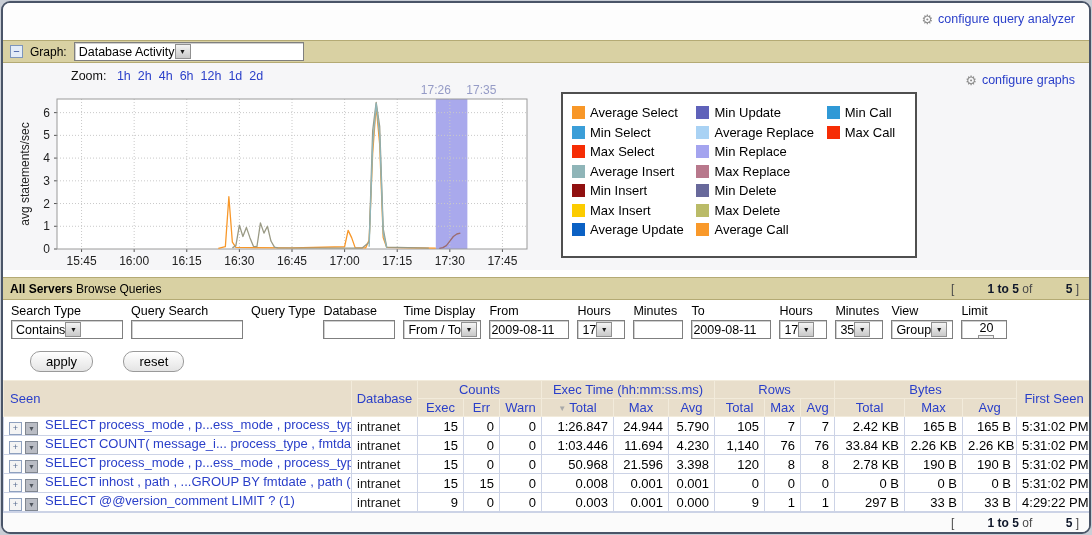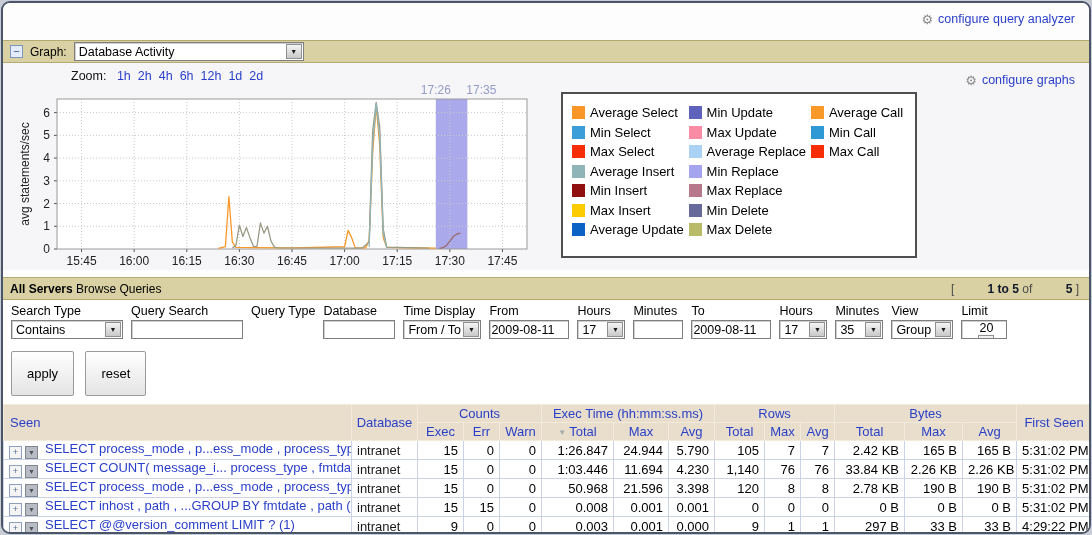--- a/index.html
+++ b/index.html
@@ -42,21 +42,21 @@
     width: 13px; height: 13px;
     background: #e3ecf8;
     border: 1px solid #7e96bc;
     color: #33519c;
     font-size: 11px; line-height: 10px;
     text-align: center;
     display: inline-block;
     cursor: default;
   }
   .sel {
-    display: inline-flex; align-items: center; justify-content: space-between;
+    display: inline-flex; align-items: center; 
     height: 19px;
     background: #fff;
     border: 1px solid #7f7f7f;
     box-shadow: inset 1px 1px 0 #cfcfcf;
     padding-left: 4px;
     font-size: 12.5px;
     overflow: hidden;
     white-space: nowrap;
   }
   .sel-btn {
@@ -104,26 +104,27 @@
     border: 1px solid #7f7f7f;
     box-shadow: inset 1px 1px 0 #cfcfcf;
     font-family: "Liberation Sans", sans-serif;
     font-size: 12.5px;
     padding: 0 1px;
   }
   .btn-row { padding: 6px 0 8px 8px; background: #fff; }
   .btn {
     font-family: "Liberation Sans", sans-serif;
     font-size: 13px;
-    padding: 14px 15px;
+    padding: 2px 15px;
     margin-right: 8px;
     background: linear-gradient(#ffffff, #e4e4e4);
     border: 1px solid #9a9a9a;
-    border-radius: 2px;
+    border-radius: 10px;
     cursor: default;
+    margin-left: 19px;
   }
   
   table.qt { width: 100%; border-collapse: collapse; table-layout: fixed; font-size: 13px; }
   table.qt thead th {
     background: #e8decb;
     color: #2a3fc9;
     font-weight: normal;
     border: 1px solid #f2ebdb;
     height: 18px;
     text-align: center;
@@ -275,24 +276,20 @@
           </div>
           <div class="lg-item">
             <span class="sw" style="background: rgb(11, 97, 196);"></span>
             <span>Average Update</span>
           </div>
           <div class="lg-item">
             <span class="sw" style="background: rgb(95, 98, 186);"></span>
             <span>Min Update</span>
           </div>
           <div class="lg-item">
-            <span class="sw" style="background: rgb(249, 140, 164);"></span>
-            <span>Max Update</span>
-          </div>
-          <div class="lg-item">
             <span class="sw" style="background: rgb(169, 210, 244);"></span>
             <span>Average Replace</span>
           </div>
           <div class="lg-item">
             <span class="sw" style="background: rgb(164, 164, 239);"></span>
             <span>Min Replace</span>
           </div>
           <div class="lg-item">
             <span class="sw" style="background: rgb(184, 120, 140);"></span>
             <span>Max Replace</span>

